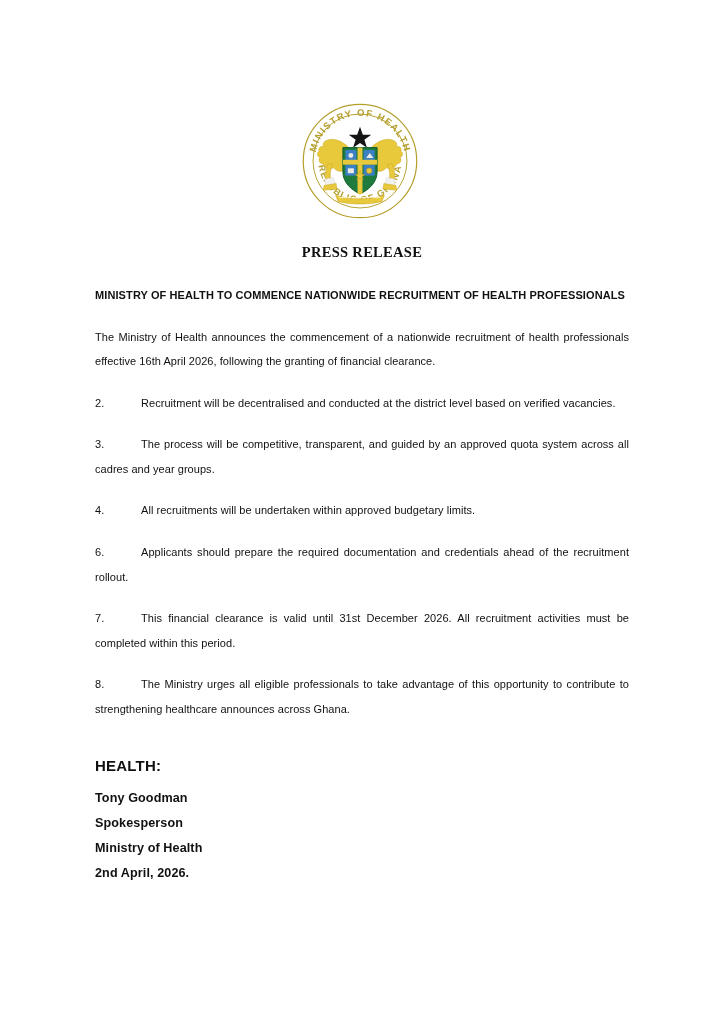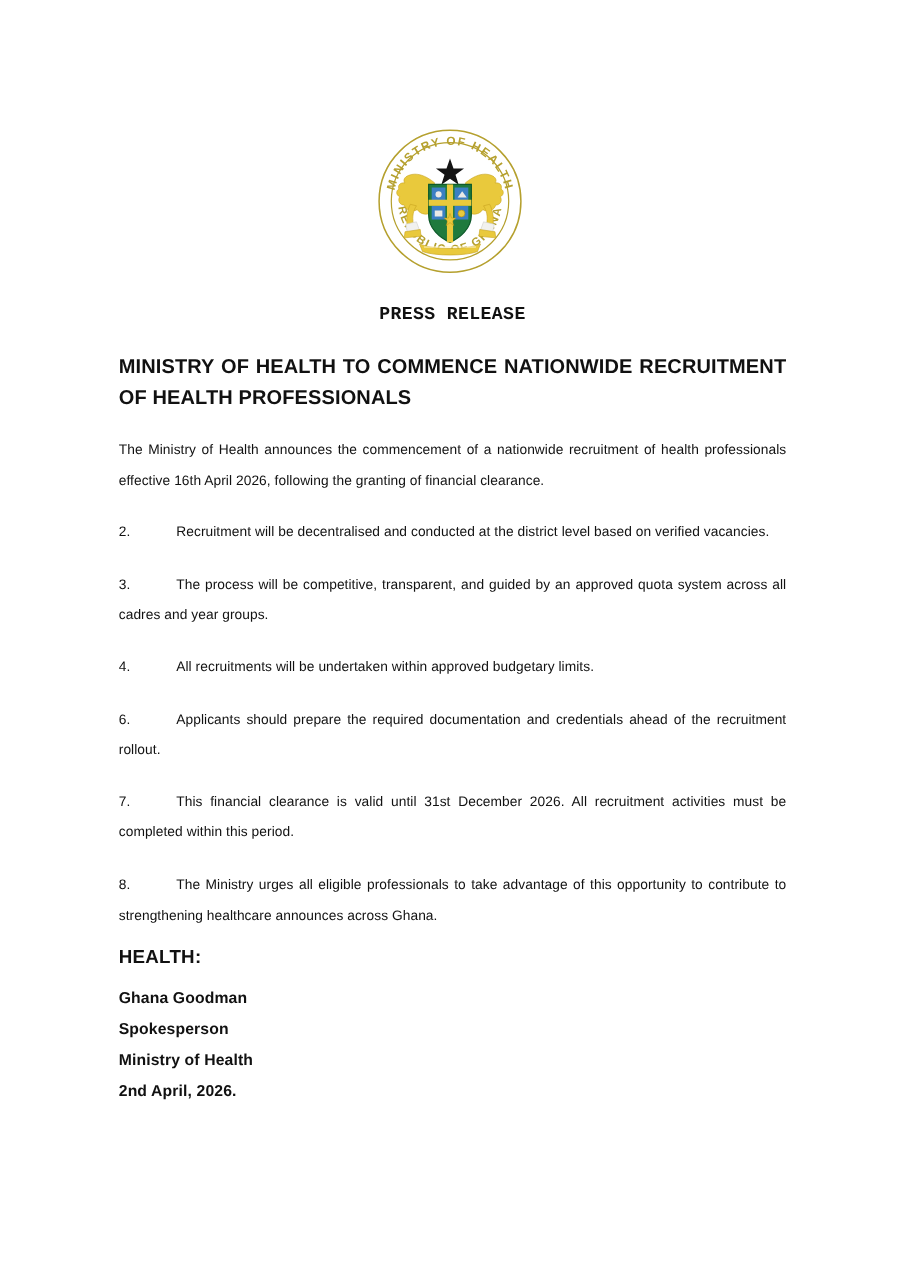--- a/index.html
+++ b/index.html
@@ -44,26 +44,26 @@
     top: 244px;
     width: 534px;
   }
 
   .doc-title {
     text-align: center;
     font-weight: bold;
     font-size: 14.5px;
     letter-spacing: 0.3px;
     margin: 0 0 22px 0;
-    font-family: Liberation Mono, monospace;
+    font-family: Liberation Serif, serif;
   }
 
   .headline {
     font-weight: bold;
-    font-size: 16px;
+    font-size: 11px;
     line-height: 24.5px;
     text-align: justify;
     text-align-last: left;
     margin: 0 0 17px 0;
     letter-spacing: 0.1px;
   }
 
   p.para {
     font-size: 11px;
     line-height: 24.6px;
@@ -201,19 +201,19 @@
       <span class="num">7.</span><span>This financial clearance is valid until 31st December 2026. All recruitment activities must be completed within this period.</span>
     </p>
 
     <p class="para">
       <span class="num">8.</span><span>The Ministry urges all eligible professionals to take advantage of this opportunity to contribute to strengthening healthcare announces across Ghana.</span>
     </p>
   </div>
 
   <div class="sign-block">
     <div class="signed-label">HEALTH:</div>
-    <div class="sign-line">Ghana Goodman</div>
+    <div class="sign-line">Tony Goodman</div>
     <div class="sign-line">Spokesperson</div>
     <div class="sign-line">Ministry of Health</div>
     <div class="sign-line">2nd April, 2026.</div>
   </div>
 
 </div>
 
 </body></html>

